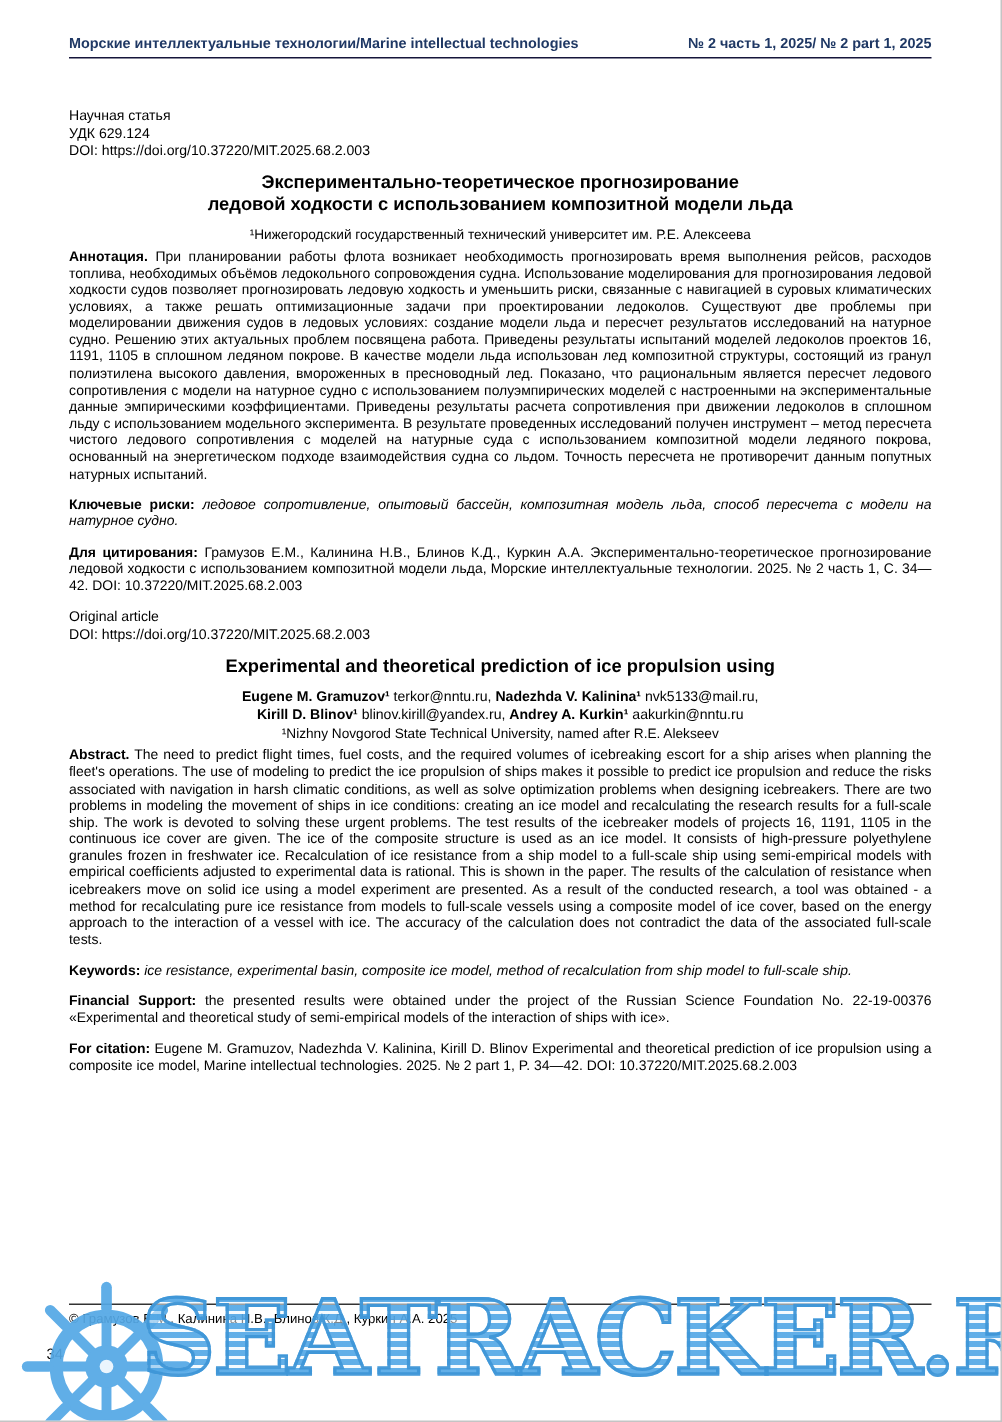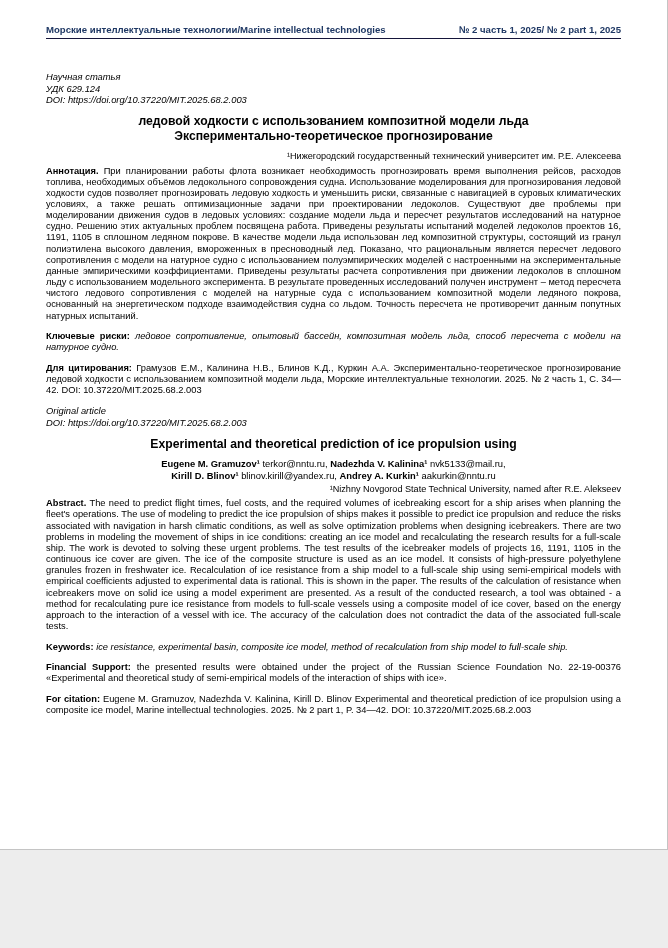--- a/index.html
+++ b/index.html
@@ -1,26 +1,26 @@
 <!DOCTYPE html>
 <html><head>
 <meta charset="utf-8">
 <style>
   html,body{margin:0;padding:0;}
   body{width:668px;height:948px;background:#ededed;font-family:"Liberation Sans","DejaVu Sans",sans-serif;color:#000;}
-  .page{position:relative;width:668px;height:850px;background:#fff;overflow:hidden;
+  .page{position:relative;width:668px;height:948px;background:#fff;overflow:hidden;
         padding:24px 46px 0;box-sizing:border-box;border-right:1px solid #c4c4c4;border-bottom:1px solid #c4c4c4;}
   .hdr{display:flex;justify-content:space-between;align-items:baseline;color:#1f3864;font-weight:bold;font-size:9.6px;}
   .hdr .issue{white-space:nowrap;margin-left:24px;}
   .rule{border:none;border-top:1.4px solid #15153a;margin:3px 0 0;}
-  .meta{font-style:italic;font-size:9.4px;line-height:1.24;}
+  .meta{font-size:9.4px;line-height:1.24;}
   .ru-meta{margin-top:32px;}
   .title{text-align:center;font-weight:bold;font-size:12.2px;line-height:1.26;margin:8px 10px 6px;}
   .authors{text-align:center;font-size:9.4px;line-height:1.3;}
-  .affil{text-align:right;font-size:9.1px;line-height:1.3;margin-top:1px;}
+  .affil{text-align:center;font-size:9.1px;line-height:1.3;margin-top:1px;}
   .para{font-size:9.3px;line-height:1.2;text-align:justify;margin-top:3px;}
   .it{font-style:italic;}
   .en-block{margin-top:9px;}
   .footer{position:absolute;left:46px;right:46px;top:869px;}
   .footer-rule{border:none;border-top:1px solid #333;margin:0 0 4px;}
   .copyright{font-size:8.8px;}
   .pageno{position:absolute;left:31px;top:898px;font-size:10px;}
   .watermark{position:absolute;left:0;top:854px;width:668px;height:94px;pointer-events:none;}
   .wm-text{position:absolute;left:94px;top:4px;white-space:nowrap;
            font-family:"DejaVu Serif","Liberation Serif",serif;font-weight:bold;
@@ -44,22 +44,22 @@
   </header>
 
   <section>
     <div class="meta ru-meta">
       <div>Научная статья</div>
       <div>УДК 629.124</div>
       <div>DOI: https://doi.org/10.37220/MIT.2025.68.2.003</div>
     </div>
 
     <h1 class="title">
+      <div>Экспериментально-теоретическое прогнозирование</div>
       <div>ледовой ходкости с использованием композитной модели льда</div>
-      <div>Экспериментально-теоретическое прогнозирование</div>
     </h1>
 
     <div class="affil">¹Нижегородский государственный технический университет им. Р.Е. Алексеева</div>
 
     <p class="para">
       <b>Аннотация.</b>
       <span>При планировании работы флота возникает необходимость прогнозировать время выполнения рейсов, расходов топлива, необходимых объёмов ледокольного сопровождения судна. Использование моделирования для прогнозирования ледовой ходкости судов позволяет прогнозировать ледовую ходкость и уменьшить риски, связанные с навигацией в суровых климатических условиях, а также решать оптимизационные задачи при проектировании ледоколов. Существуют две проблемы при моделировании движения судов в ледовых условиях: создание модели льда и пересчет результатов исследований на натурное судно. Решению этих актуальных проблем посвящена работа. Приведены результаты испытаний моделей ледоколов проектов 16, 1191, 1105 в сплошном ледяном покрове. В качестве модели льда использован лед композитной структуры, состоящий из гранул полиэтилена высокого давления, вмороженных в пресноводный лед. Показано, что рациональным является пересчет ледового сопротивления с модели на натурное судно с использованием полуэмпирических моделей с настроенными на экспериментальные данные эмпирическими коэффициентами. Приведены результаты расчета сопротивления при движении ледоколов в сплошном льду с использованием модельного эксперимента. В результате проведенных исследований получен инструмент – метод пересчета чистого ледового сопротивления с моделей на натурные суда с использованием композитной модели ледяного покрова, основанный на энергетическом подходе взаимодействия судна со льдом. Точность пересчета не противоречит данным попутных натурных испытаний.</span>
     </p>
     <p class="para">
       <b>Ключевые риски:</b>

